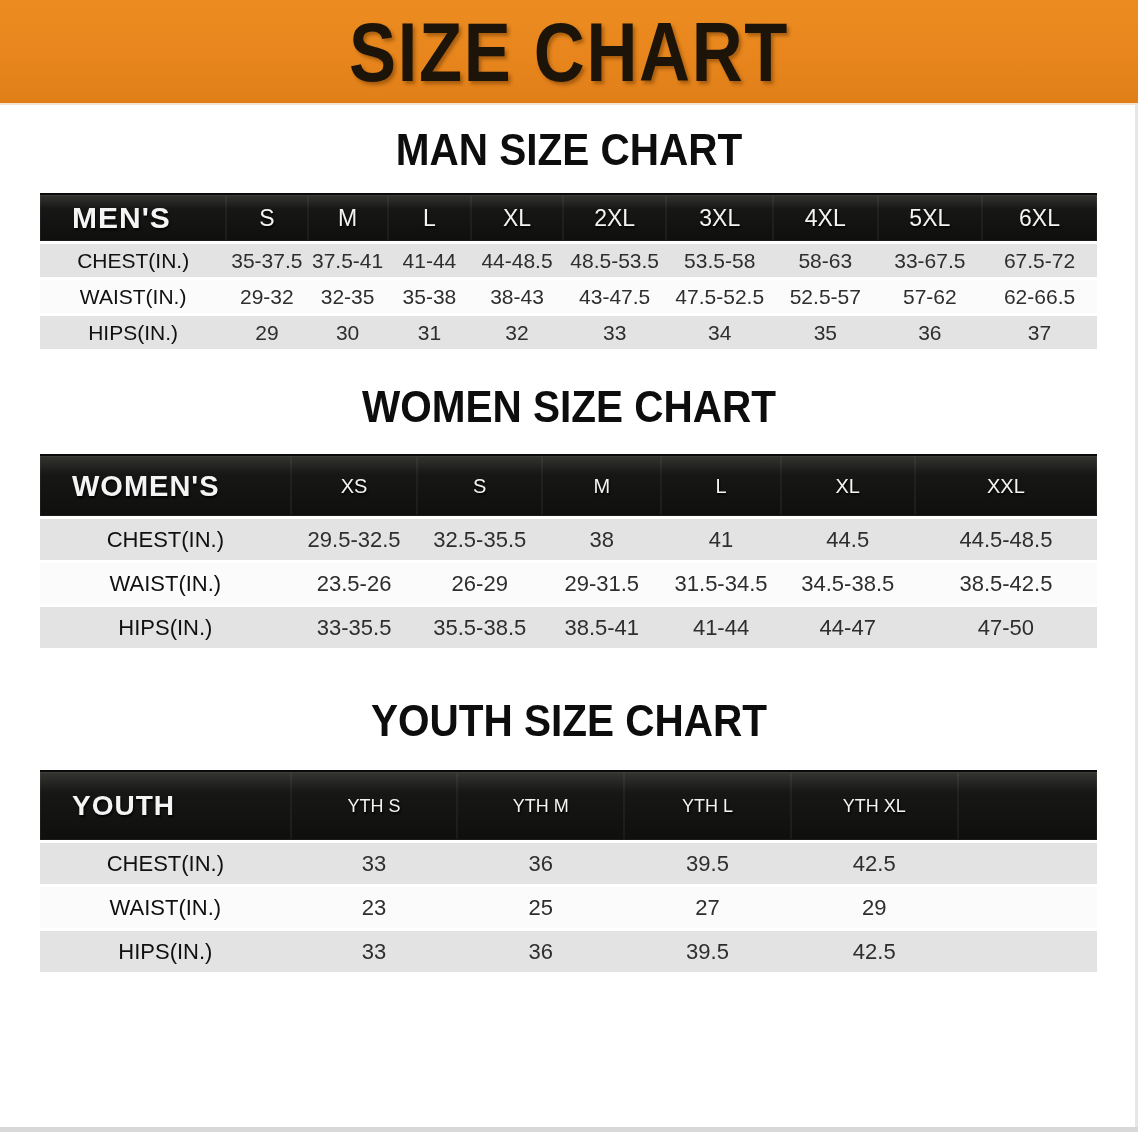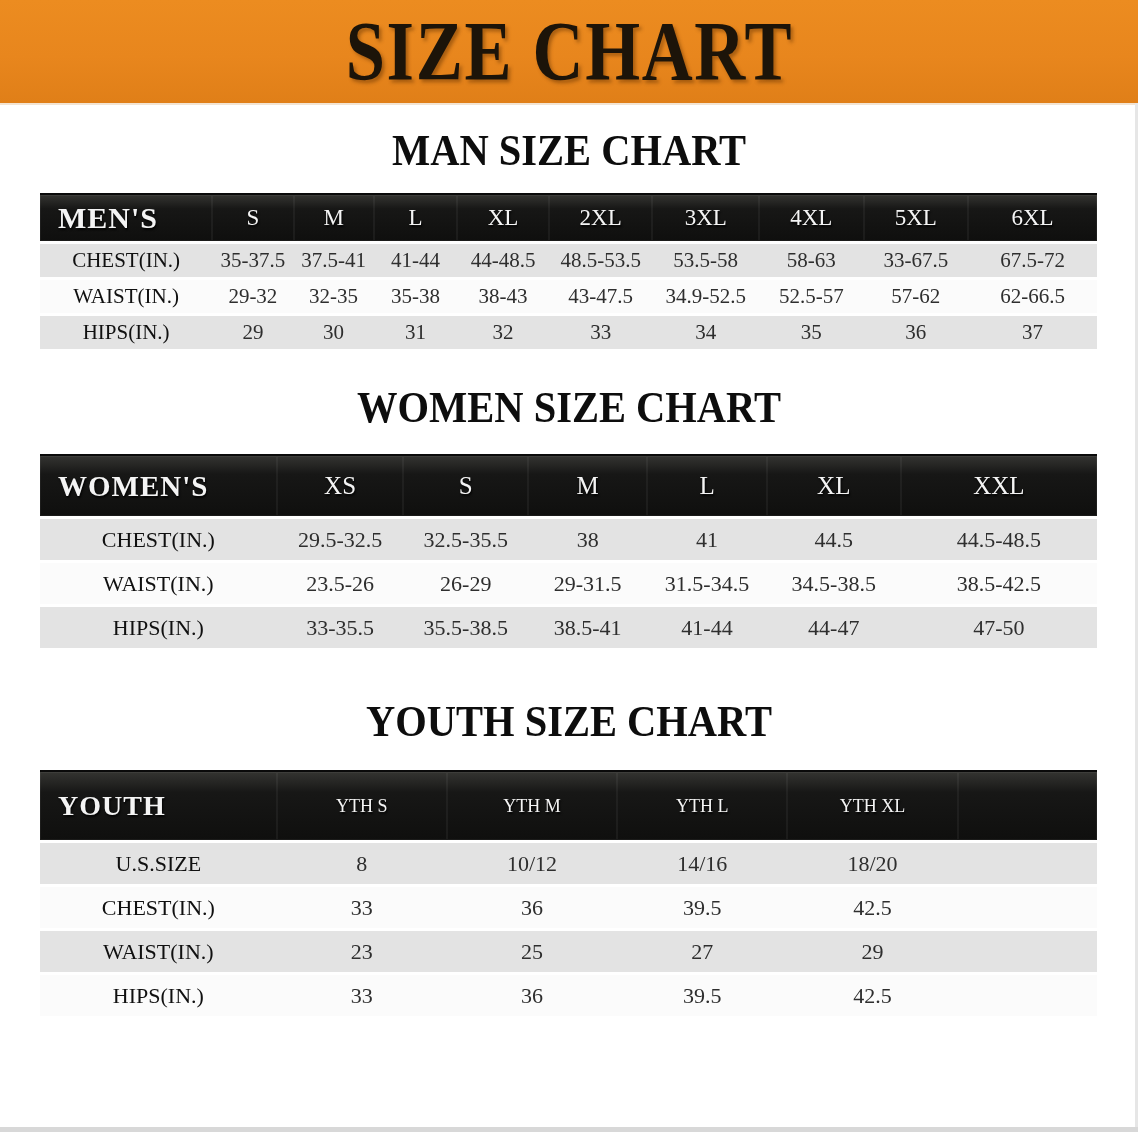--- a/index.html
+++ b/index.html
@@ -3,21 +3,21 @@
 <meta charset="utf-8">
 <style>
   html,body{margin:0;padding:0;}
   body{
     width:1138px;height:1132px;
     background:#ffffff;
     font-family:"Liberation Sans",sans-serif;
     position:relative;
     overflow:hidden;
   }
-  .page{width:1138px;height:1132px;position:relative;font-family:Liberation Serif, serif;}
+  .page{width:1138px;height:1132px;position:relative;}
 
   
   .banner{
     height:103px;
     background:linear-gradient(180deg,#ec8c20 0%,#e8861d 55%,#e07f18 100%);
     display:flex;align-items:center;justify-content:center;
     border-bottom:2px solid #f3e4d2;
   }
   .banner h1{
     margin:0;
@@ -52,21 +52,21 @@
     color:#f4f4f4;
     font-weight:400;
     text-align:center;
     border-top:2px solid #0a0a0a;
     border-bottom:3px solid #ffffff;
     box-shadow:inset 0 0 0 1px rgba(255,255,255,0.05);
     text-shadow:1px 2px 2px rgba(0,0,0,0.85);
     overflow:hidden;white-space:nowrap;
   }
   table.size-table thead th.rowlabel-head{
-    text-align:left;padding-left:18px;
+    text-align:left;padding-left:32px;
     font-weight:700;letter-spacing:1px;
   }
   table.size-table tbody th,
   table.size-table tbody td{
     font-weight:400;text-align:center;
     border-bottom:3px solid #ffffff;
     overflow:hidden;white-space:nowrap;
     padding:0;
   }
   table.size-table tbody th.rowlabel{color:#101010;margin-left:44px;}
@@ -84,21 +84,21 @@
   .t-men thead th:nth-child(2){width:7.5%;}
   .t-men thead th:nth-child(3){width:7.4%;}
   .t-men thead th:nth-child(4){width:7.7%;}
   .t-men thead th:nth-child(5){width:8.5%;}
   .t-men thead th:nth-child(6){width:9.6%;}
   .t-men thead th:nth-child(7){width:9.9%;margin-top:13px;}
   .t-men thead th:nth-child(8){width:9.7%;}
   .t-men thead th:nth-child(9){width:9.7%;}
 
   
-  .t-women thead th{height:58px;font-size:25px;}
+  .t-women thead th{height:58px;font-size:20px;}
   .t-women thead th.rowlabel-head{font-size:29px;}
   .t-women tbody th,.t-women tbody td{height:41px;font-size:22px;}
   .t-women thead th:nth-child(1){width:20.6%;}
   .t-women thead th:nth-child(2){width:11.8%;}
   .t-women thead th:nth-child(3){width:11.6%;}
   .t-women thead th:nth-child(4){width:11.1%;}
   .t-women thead th:nth-child(5){width:11.1%;}
   .t-women thead th:nth-child(6){width:12.5%;}
 
   
@@ -161,21 +161,21 @@
             <td>33-67.5</td>
             <td>67.5-72</td>
           </tr>
           <tr>
             <th class="rowlabel">WAIST(IN.)</th>
             <td>29-32</td>
             <td>32-35</td>
             <td>35-38</td>
             <td>38-43</td>
             <td>43-47.5</td>
-            <td>34.9-52.5</td>
+            <td>47.5-52.5</td>
             <td>52.5-57</td>
             <td>57-62</td>
             <td>62-66.5</td>
           </tr>
           <tr>
             <th class="rowlabel">HIPS(IN.)</th>
             <td>29</td>
             <td>30</td>
             <td>31</td>
             <td>32</td>
@@ -243,28 +243,20 @@
             <th class="rowlabel-head">YOUTH</th>
             <th>YTH S</th>
             <th>YTH M</th>
             <th>YTH L</th>
             <th>YTH XL</th>
             <th class="spacer"></th>
           </tr>
         </thead>
         <tbody>
           <tr>
-            <th class="rowlabel">U.S.SIZE</th>
-            <td>8</td>
-            <td>10/12</td>
-            <td>14/16</td>
-            <td>18/20</td>
-            <td class="spacer"></td>
-          </tr>
-          <tr>
             <th class="rowlabel">CHEST(IN.)</th>
             <td>33</td>
             <td>36</td>
             <td>39.5</td>
             <td>42.5</td>
             <td class="spacer"></td>
           </tr>
           <tr>
             <th class="rowlabel">WAIST(IN.)</th>
             <td>23</td>

